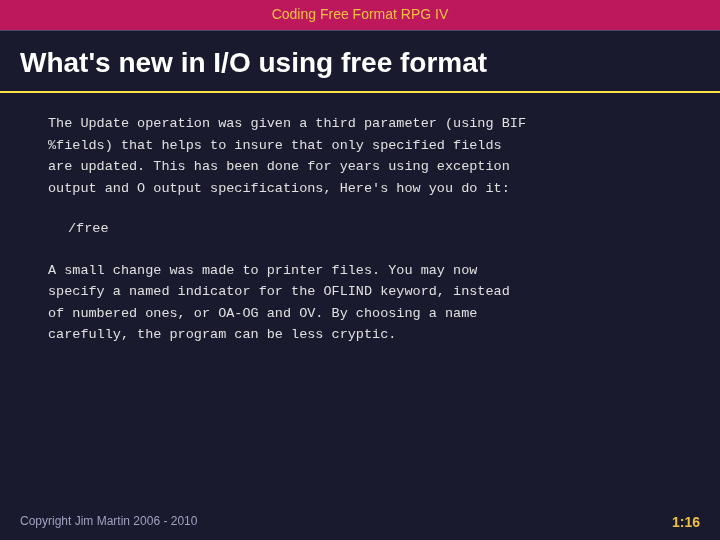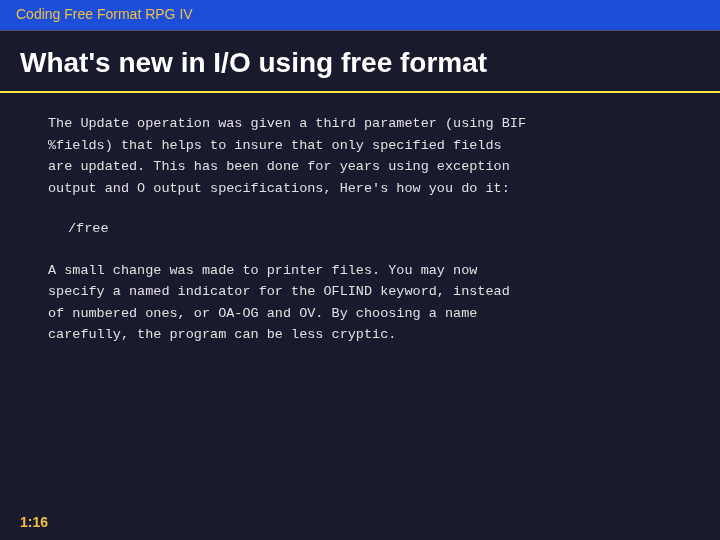--- a/index.html
+++ b/index.html
@@ -10,23 +10,24 @@
 
     body {
       width: 720px;
       height: 540px;
       background-color: #1a1a2e;
       font-family: 'Courier New', Courier, monospace;
       overflow: hidden;
     }
 
     .header-bar {
-      background-color: #1d4ed8;
+      background-color: #be185d;
       padding: 6px 16px;
       border-bottom: 1px solid #4a4a6a;
+      text-align: center;
     }
 
     .header-title {
       color: #f0c040;
       font-size: 14px;
       font-weight: normal;
       font-family: Arial, sans-serif;
     }
 
     .page-title {
@@ -72,21 +73,20 @@
       color: #a0a0c0;
       font-size: 12px;
       font-family: Arial, sans-serif;
     }
 
     .footer-right {
       color: #f0c040;
       font-size: 14px;
       font-family: Arial, sans-serif;
       font-weight: bold;
-      margin-top: 10px;
     }
   </style>
 </head>
 <body>
 
 <div class="header-bar">
   <span class="header-title">Coding Free Format RPG IV</span>
 </div>
 
 <div class="page-title">What's new in I/O using free format</div>
@@ -100,14 +100,15 @@
     <div>/free</div>
   </div>
 
 
   <div class="paragraph">
     <span>A small change was made to printer files. You may now<br>specify a named indicator for the OFLIND keyword, instead<br>of numbered ones, or OA-OG and OV. By choosing a name<br>carefully, the program can be less cryptic.</span>
   </div>
 </div>
 
 <div class="footer">
+  <span class="footer-left">Copyright Jim Martin 2006 - 2010</span>
   <span class="footer-right">1:16</span>
 </div>
 
 </body></html>

